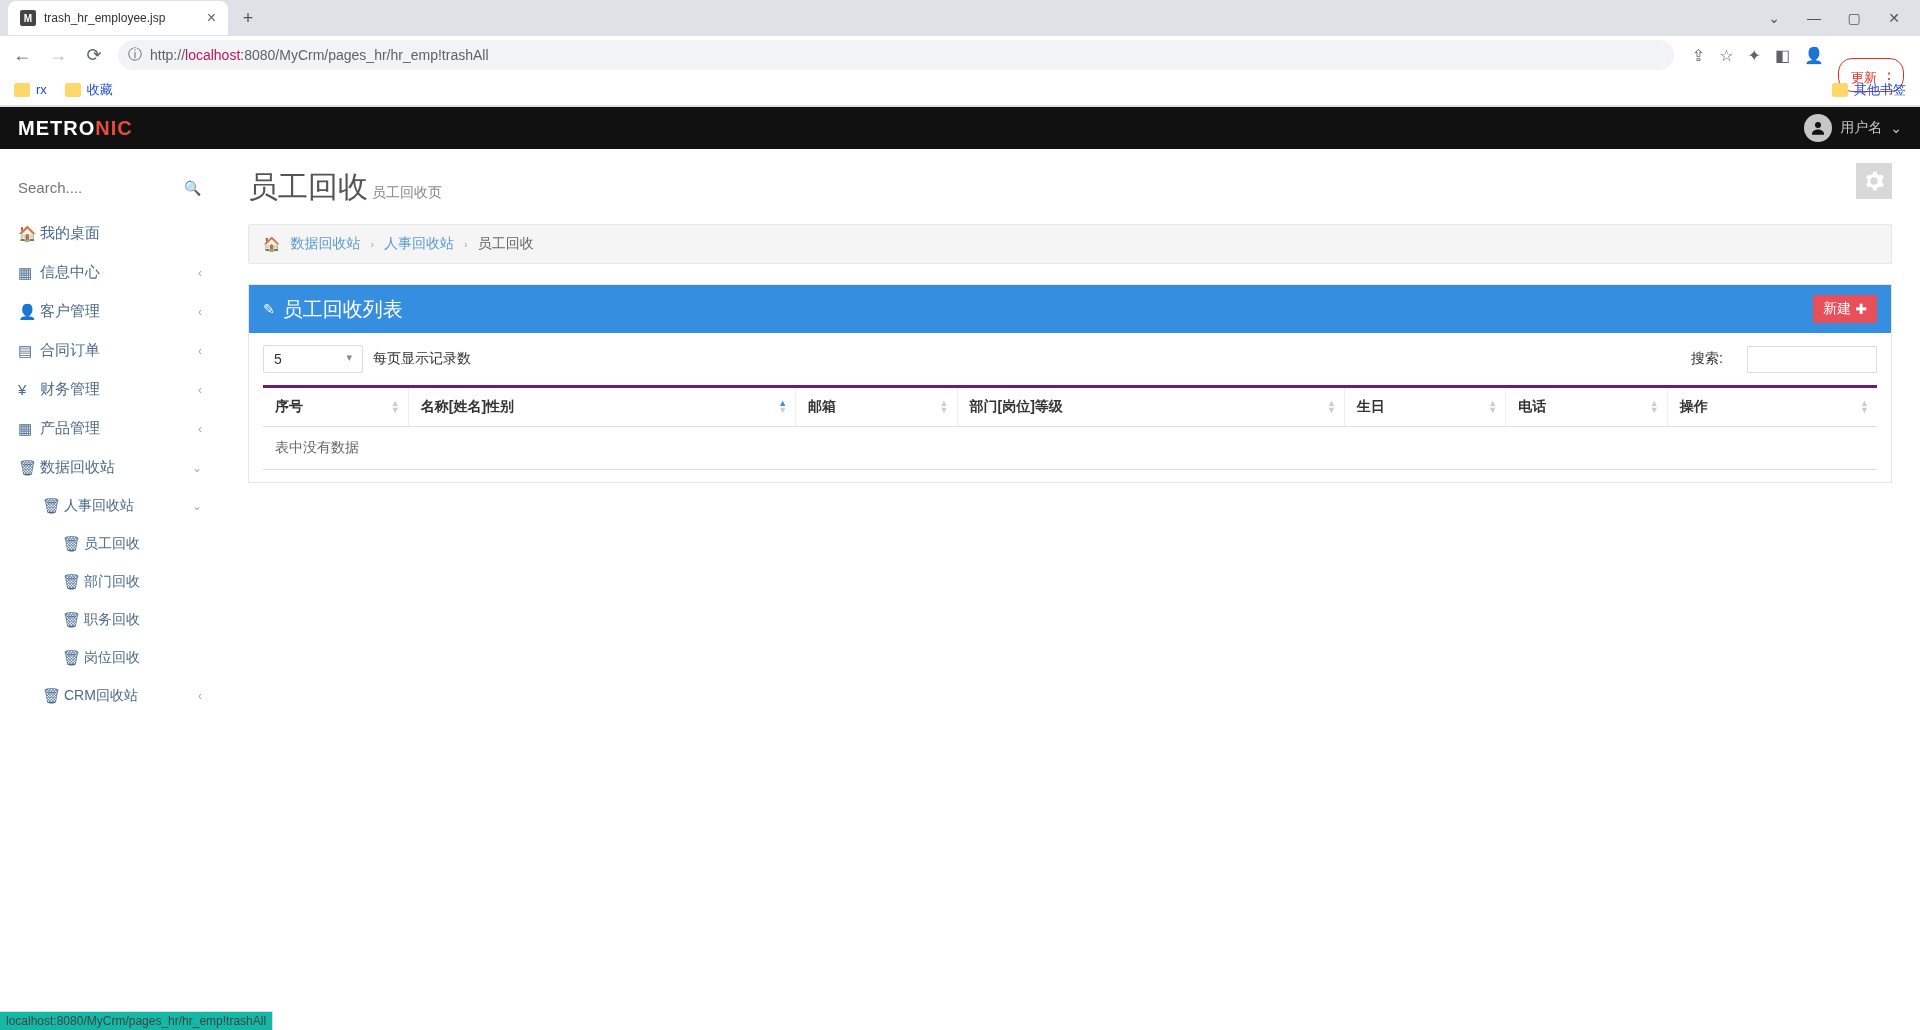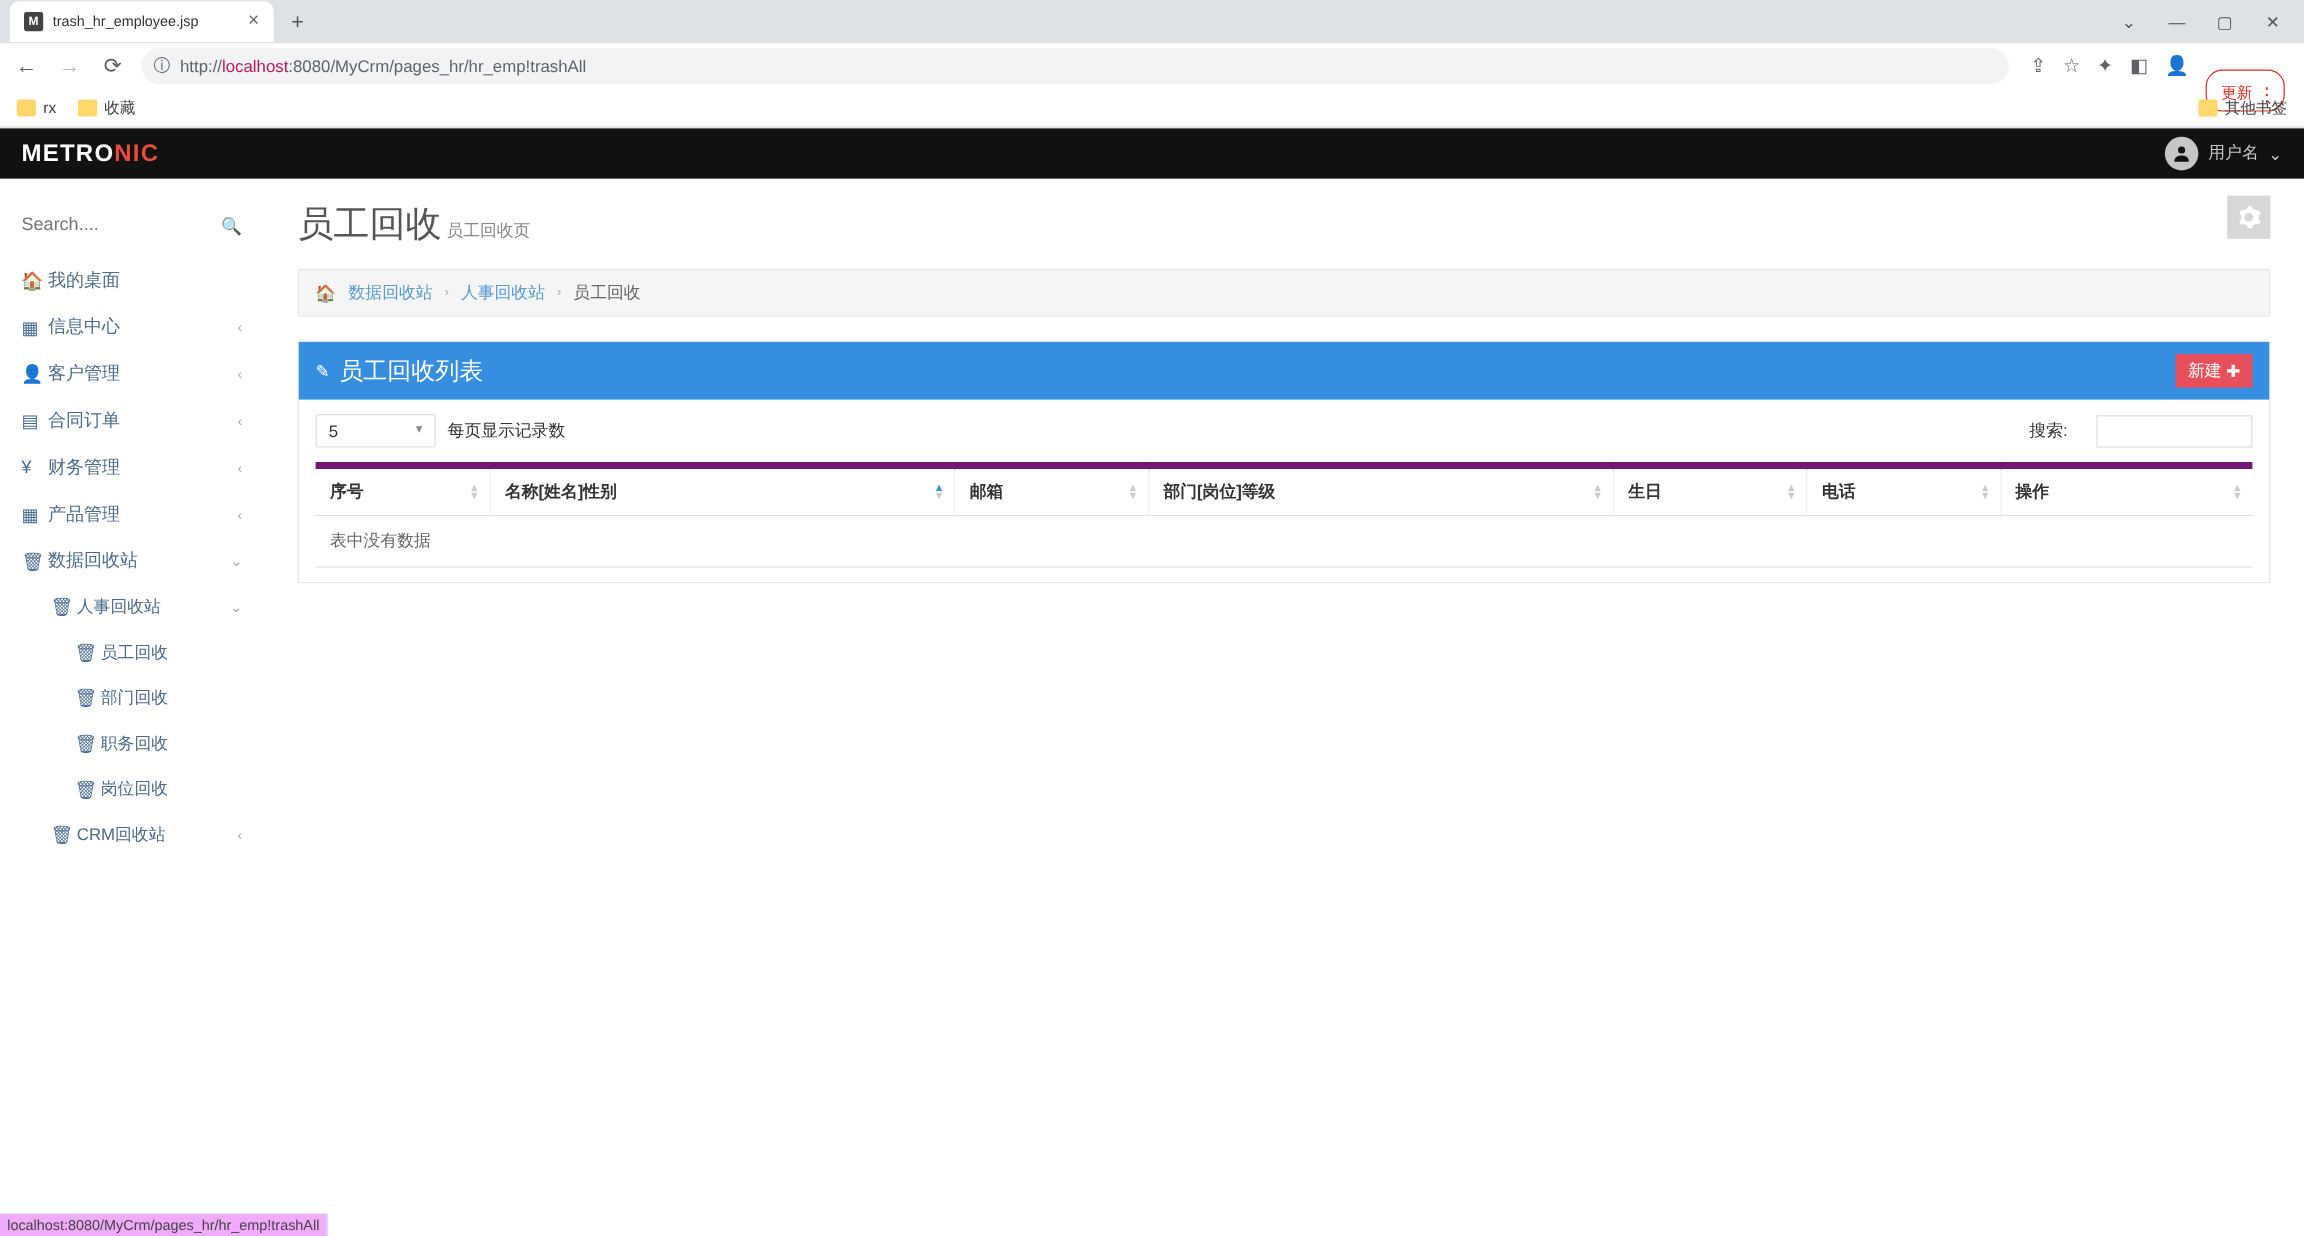--- a/index.html
+++ b/index.html
@@ -20,21 +20,21 @@
 .nav-btn.disabled { color: #bbb; }
 .url-box { flex: 1; display: flex; align-items: center; gap: 8px; padding: 0 10px; height: 30px; border-radius: 15px; background: #f1f3f4; font-size: 14px; color: #202124; }
 .url-info-icon { color: #5f6368; }
 .url-text { color: #5f6368; }
 .url-text .host { color: #be185d; }
 .addr-right { display: flex; align-items: center; gap: 14px; padding: 0 6px; }
 .addr-icon { color: #5f6368; cursor: pointer; font-size: 16px; }
 .update-btn { border: 1px solid #d93025; color: #d93025; border-radius: 14px; padding: 10px 6px 3px 12px; font-size: 13px; display: flex; gap: 4px; cursor: pointer; margin-top: 40px; }
 .update-btn .dots { font-size: 16px; }
 
-.bookmarks-bar { display: flex; align-items: center; height: 32px; padding: 0 14px; gap: 18px; font-size: 13px; color: #404040; border-bottom: 1px solid #e5e5e5; }
+.bookmarks-bar { display: flex; align-items: center; height: 32px; padding: 0 14px; gap: 18px; font-size: 13px; color: #1d4ed8; border-bottom: 1px solid #e5e5e5; }
 .bm-item { display: flex; align-items: center; gap: 6px; cursor: pointer; }
 .bm-folder { width: 16px; height: 14px; background: #ffd76a; border-radius: 2px; }
 .bm-right { margin-left: auto; }
 
 
 .app-top { background: #111; height: 42px; display: flex; align-items: center; padding: 0 18px; }
 .logo { font-size: 20px; font-weight: 600; letter-spacing: 1px; color: #fff; }
 .logo .nic { color: #e74c3c; }
 .user-area { margin-left: auto; display: flex; align-items: center; gap: 8px; color: #c6c6c6; cursor: pointer; font-size: 14px; }
 .avatar-icon { width: 28px; height: 28px; border-radius: 50%; background: #c6c6c6; display: flex; align-items: center; justify-content: center; }
@@ -73,33 +73,33 @@
 .panel-hd .hd-title { font-size: 20px; }
 .new-btn { margin-left: auto; background: #e7505a; color: #fff; padding: 5px 10px; cursor: pointer; display: flex; align-items: center; gap: 4px; font-size: 14px; }
 
 .panel-bd { padding: 12px 14px; }
 .tbl-top { display: flex; align-items: center; margin-bottom: 12px; gap: 10px; }
 .sel-box { border: 1px solid #ddd; border-radius: 2px; padding: 5px 28px 5px 10px; position: relative; min-width: 100px; background: #fff; cursor: pointer; }
 .sel-box::after { content: "▾"; position: absolute; right: 10px; color: #888; font-size: 11px; }
 .srch-right { margin-left: auto; display: flex; align-items: center; gap: 24px; }
 .srch-right input { border: 1px solid #ddd; padding: 5px 8px; width: 130px; }
 
-table.data { width: 100%; border-collapse: collapse; border-top: 6px solid #701a75; }
+table.data { width: 100%; border-collapse: collapse; border-top: 3px solid #701a75; }
 table.data th { text-align: left; padding: 10px 12px; border-bottom: 1px solid #e0e0e0; border-right: 1px solid #f0f0f0; font-weight: bold; background: #fff; position: relative; }
 table.data th:last-child { border-right: none; }
 .sort-icons { position: absolute; right: 8px; top: 50%; transform: translateY(-50%); display: flex; flex-direction: column; line-height: 7px; font-size: 9px; color: #ccc; }
 .sort-icons .up.active { color: #368ee0; }
 table.data td { padding: 12px; border-bottom: 1px solid #e0e0e0; color: #666; }
 .tbl-bottom { display: flex; align-items: center; margin-top: 12px; color: #666; }
 .pager { margin-left: auto; display: flex; gap: 8px; }
 .pager button { border: 1px solid #ddd; background: #fff; color: #bbb; padding: 5px 12px; cursor: not-allowed; font-size: 13px; }
 
 .watermark { position: absolute; top: 405px; left: 50%; transform: translateX(-50%); color: #d93025; font-size: 30px; font-weight: 500; pointer-events: none; font-family: "SimSun", serif; letter-spacing: 1px; white-space: nowrap; }
 
-.status-bar { position: fixed; bottom: 0; left: 0; background: #f0abfc; color: #444; font-size: 12px; padding: 2px 6px; border-top: 1px solid #ddd; border-right: 1px solid #ddd; }
+.status-bar { position: fixed; bottom: 0; left: 0; background: #14b8a6; color: #444; font-size: 12px; padding: 2px 6px; border-top: 1px solid #ddd; border-right: 1px solid #ddd; }
 </style>
 </head>
 <body>
 
 <div class="browser-chrome">
   <div class="tab-bar">
     <div class="tab">
       <span class="tab-favicon">M</span>
       <span>trash_hr_employee.jsp</span>
       <span class="tab-close">×</span>

